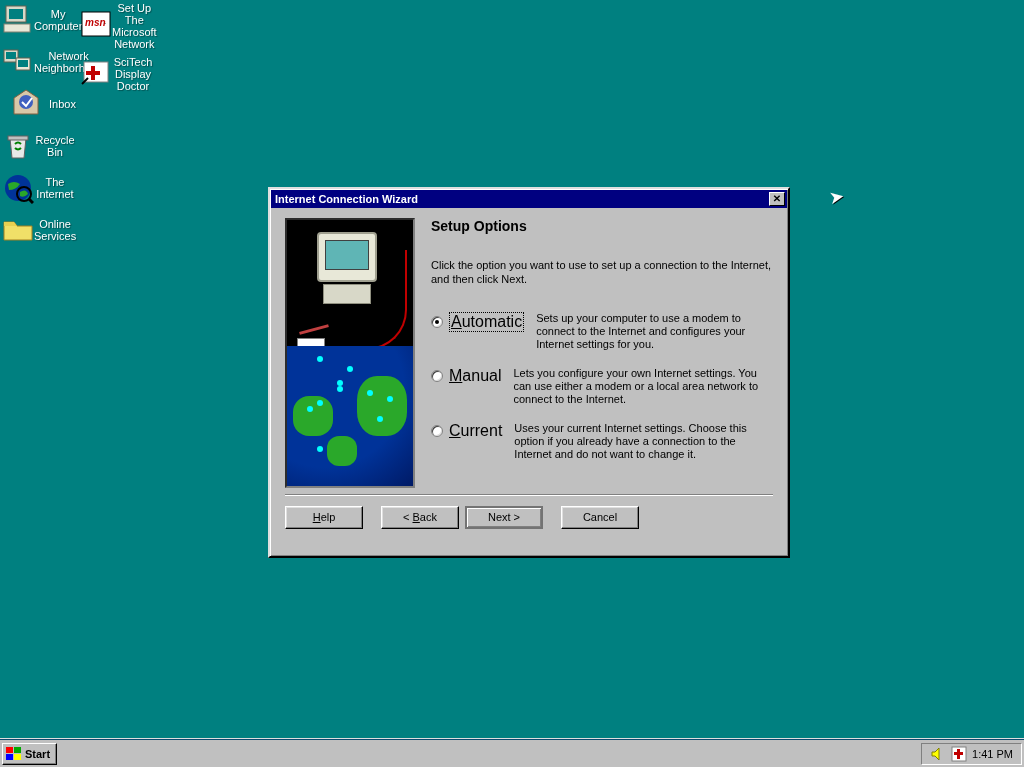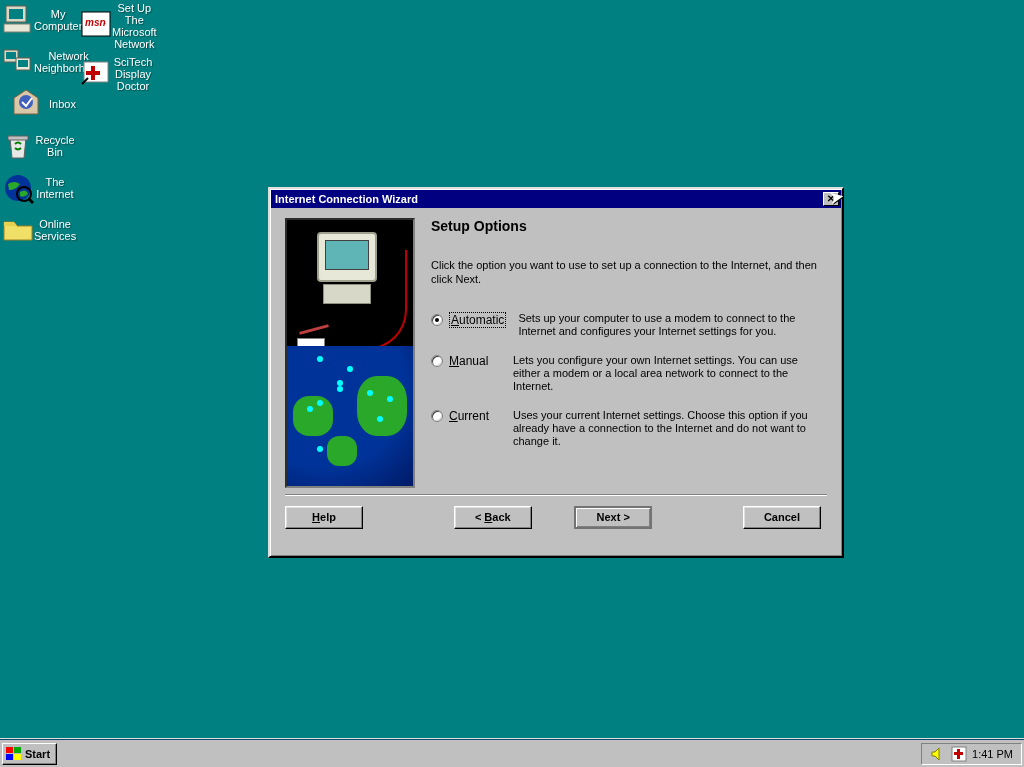--- a/index.html
+++ b/index.html
@@ -19,21 +19,21 @@
   width: 74px; text-align: center; color: #fff; cursor: pointer;
   display: flex; flex-direction: row; align-items: center;
 }
 .desktop-icon .ico {
   width: 32px; height: 32px; margin: 2px auto 2px;
   display:flex; align-items:center; justify-content:center;
 }
 .desktop-icon .lbl { font-size: 11px; line-height: 12px; text-shadow: 1px 1px 1px rgba(0,0,0,.4);}
 
 .window {
-  position: absolute; left: 268px; top: 187px; width: 576px; height: 371px;
+  position: absolute; left: 268px; top: 187px; width: 522px; height: 371px;
   background: #c0c0c0;
   border: 2px solid; border-color: #dfdfdf #000 #000 #dfdfdf;
   box-shadow: inset 1px 1px 0 #fff, inset -1px -1px 0 #808080;
   padding: 1px;
 }
 .titlebar {
   background: #000080; color: #fff; height: 18px;
   display: flex; align-items: center; justify-content: space-between;
   padding: 0 2px 0 4px; font-weight: bold; font-size: 11px;
 }
@@ -62,25 +62,25 @@
 .opt-row { display:flex; gap: 12px; margin-bottom: 16px; align-items:flex-start;}
 .opt-radio-cell { flex: 0 0 70px; display:flex; align-items:center; gap:6px; }
 .opt-desc { flex:1; font-size:11px; line-height:13px; color:#000;}
 .radio {
   width:12px; height:12px; border-radius:50%;
   background:#fff; border:1px solid #808080;
   box-shadow: inset 1px 1px 0 #404040, inset -1px -1px 0 #dfdfdf;
   display:flex; align-items:center; justify-content:center; cursor:pointer;
 }
 .radio .dotsel { width:4px; height:4px; background:#000; border-radius:50%; }
-.opt-label { font-size:12px; color:#000; }
+.opt-label { font-size:16px; color:#000; }
 .opt-label.sel { border:1px dotted #000; padding:0 1px; }
 u { text-decoration: underline; }
 .separator { height:2px; margin:6px 0 10px 0; background:#808080; border-bottom:1px solid #fff; }
-.btn-row { display:flex; gap:6px; justify-content:space-between; padding-right:6px;font-weight:bold; }
+.btn-row { display:flex; gap:6px; justify-content:flex-start; padding-right:6px; }
 .btn {
   width:78px; height:23px; background:#c0c0c0; font-size:11px;
   border:1px solid; border-color:#fff #000 #000 #fff;
   box-shadow: inset -1px -1px 0 #808080, inset 1px 1px 0 #dfdfdf;
   cursor:pointer; text-align:center; line-height:20px;
 }
 .btn.default { border:2px solid #737373; box-shadow: inset 1px 1px 0 #fff, inset -1px -1px 0 #808080; line-height:18px;}
 .btn-gap { width:6px; }
 
 .taskbar {

